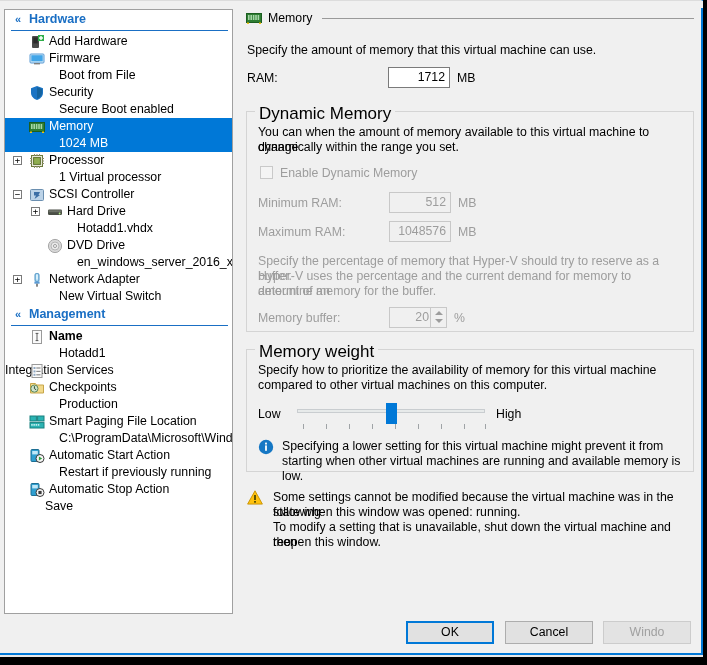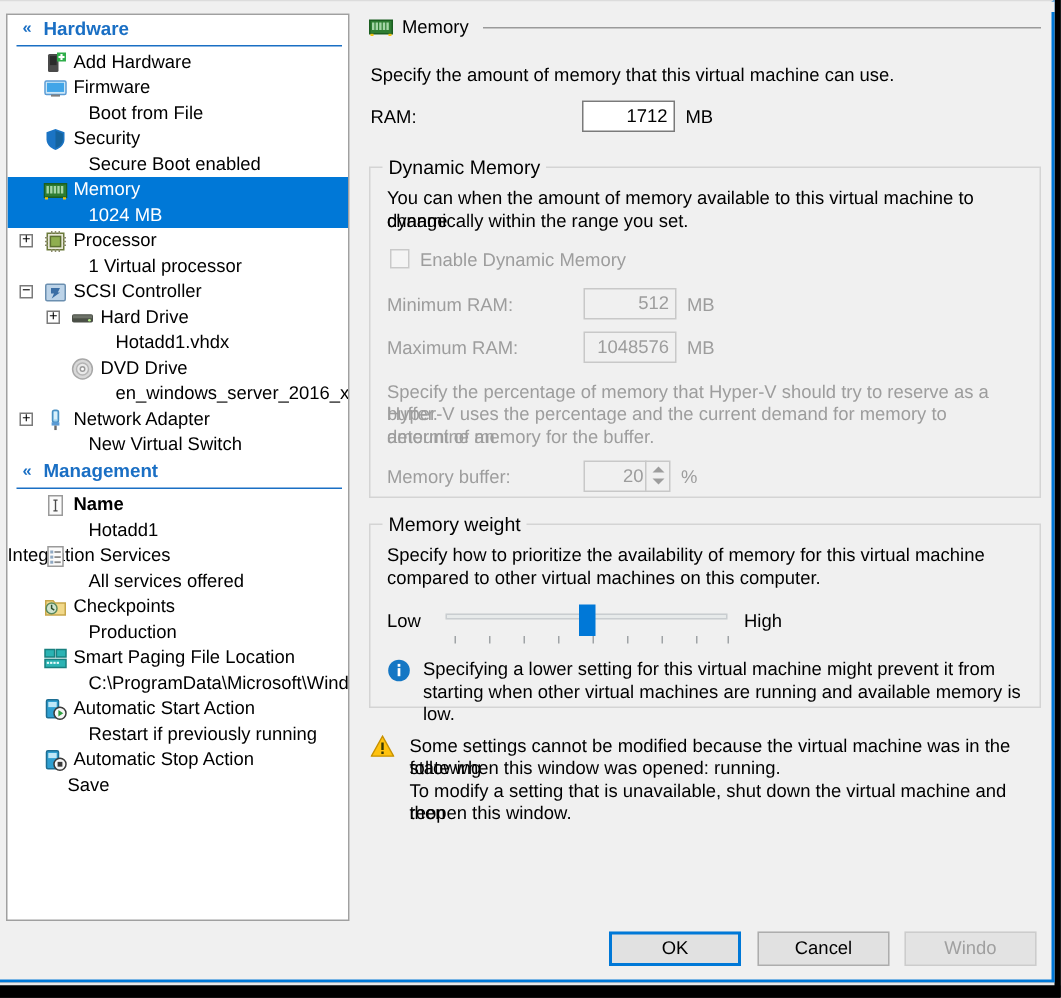--- a/index.html
+++ b/index.html
@@ -145,21 +145,21 @@
   .groupbox {
     position: absolute;
     border: 1px solid #d4d4d4;
     background: #f0f0f0;
   }
   .groupbox > .gblegend {
     position: absolute;
     top: -8px; left: 8px;
     background: #f0f0f0;
     padding: 0 4px;
-    font-size: 13px;
+    font-size: 17px;
   }
   .btn {
     position: absolute;
     height: 23px;
     background: #e1e1e1;
     border: 1px solid #adadad;
     font-size: 12.3px;
     font-family: "Liberation Sans", sans-serif;
     color: #000;
     text-align: center;
@@ -322,21 +322,20 @@
           <span class="ico" style="left: 24px;"><svg width="16" height="16" viewBox="0 0 16 16">
               <rect x="3" y="1.5" width="10" height="13" fill="#fbfbfb" stroke="#9a9a9a"></rect>
               <rect x="4.5" y="4" width="2" height="2" fill="#8fa8c2"></rect>
               <rect x="7.3" y="4.4" width="4.2" height="1.2" fill="#8a8a8a"></rect>
               <rect x="4.5" y="7.4" width="2" height="2" fill="#8fa8c2"></rect>
               <rect x="7.3" y="7.8" width="4.2" height="1.2" fill="#8a8a8a"></rect>
               <rect x="4.5" y="10.8" width="2" height="2" fill="#8fa8c2"></rect>
               <rect x="7.3" y="11.2" width="4.2" height="1.2" fill="#8a8a8a"></rect>
             </svg></span>
           <span class="label" style="">Integration Services</span>
-          <span class="sub" style="margin-left: 54px;">All services offered</span>
         </div>
         <div class="nav-row">
           <span class="ico" style="left: 24px;"><svg width="16" height="16" viewBox="0 0 16 16">
               <path d="M1.5 3.5 H6.4 L7.6 5 H14.5 V13 H1.5 Z" fill="#f2d98a" stroke="#c7a64a"></path>
               <circle cx="5.4" cy="8.6" r="3.6" fill="#cfe3cf" stroke="#5d8a5d"></circle>
               <path d="M5.4 6.2 V8.6 L7.2 9.8" stroke="#2d4d2d" fill="none" stroke-width="1"></path>
             </svg></span>
           <span class="label" style="margin-left: 44px;">Checkpoints</span>
           <span class="sub" style="margin-left: 54px;">Production</span>
         </div>

